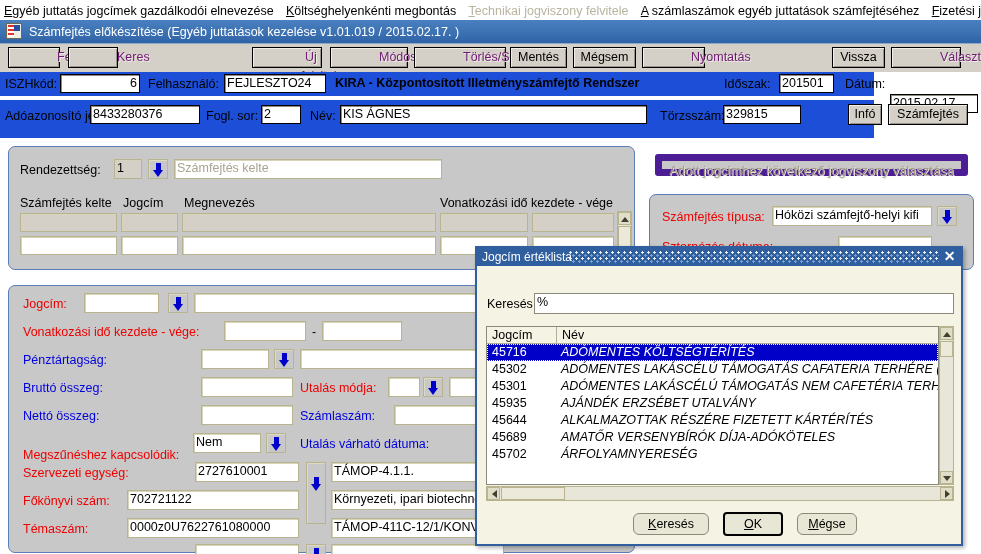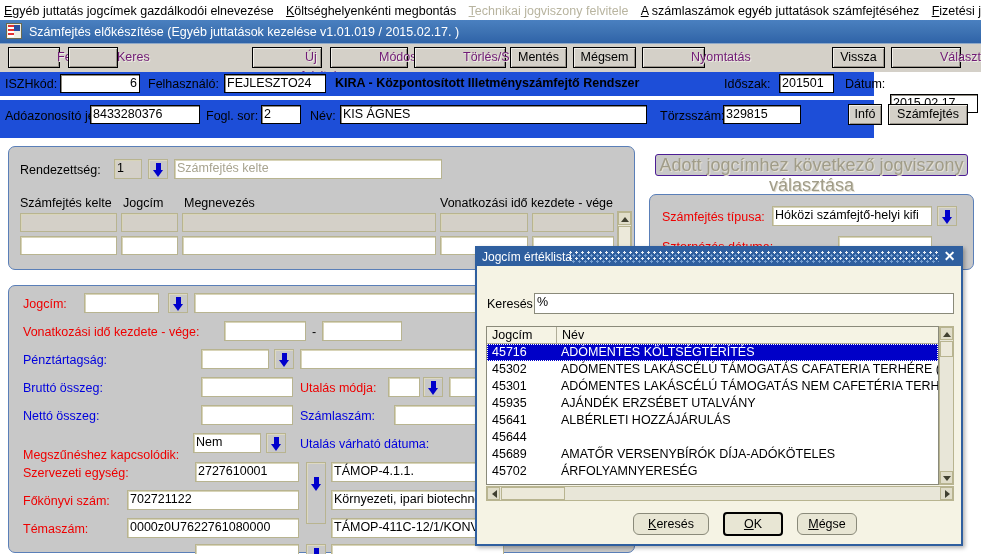--- a/index.html
+++ b/index.html
@@ -112,22 +112,22 @@
   .arrowbtn::before {
     content:""; position:absolute; left:50%; top:10px; margin-left:-5px;
     width:0; height:0; border-left:5px solid transparent; border-right:5px solid transparent;
     border-top:7px solid #0000cc;
   }
   .arrowtall { height:42px; }
   .arrowtall::after { top:14px; }
   .arrowtall::before { top:21px; }
 
   .grayband {
-    position:absolute; background:#c8c8c8; border:1px solid #4c1d95;
-    border-radius:3px; font-size:18px; color:#a09c88; line-height:20px;
+    position:absolute; background:#c8c8c8; border:7px solid #4c1d95;
+    border-radius:3px; font-size:13px; color:#a09c88; line-height:20px;
     text-align:center; text-shadow:1px 1px 0 #e4e0d4;
   }
 
   
   .vsb { position:absolute; width:15px; background:#e8e6d8; border:1px solid #b8b490; }
   .vsb .up, .vsb .dn {
     position:absolute; left:0; width:13px; height:13px; background:#e0ddc9;
     border:1px solid #b8b490;
   }
   .vsb .up { top:0; } .vsb .dn { bottom:0; }
@@ -174,21 +174,21 @@
     border-bottom:1px solid #b0ad98;
   }
   .lb-head .hcell {
     position:absolute; top:0; font-size:12.5px; line-height:17px; color:#000;
     padding-left:5px; height:17px;
   }
   .lb-head .hsep { position:absolute; top:0; width:1px; height:17px; background:#b0ad98; }
   .lb-rows { position:absolute; left:0; top:17px; right:0; bottom:0; overflow:hidden; }
   .lb-row { position:relative; height:17px; white-space:nowrap; }
   .lb-row .c1 { position:absolute; left:5px; top:0; font-size:12.5px; line-height:17px; color:#000; }
-  .lb-row .c2 { position:absolute; left:74px; top:0; font-size:12.5px; line-height:17px; color:#000; }
+  .lb-row .c2 { position:absolute; left:74px; top:0; font-size:12.5px; line-height:17px; color:#000;font-style:italic; }
   .lb-row.sel { background:#0000c8; }
   .lb-row.sel .c1, .lb-row.sel .c2 { color:#fff; }
   .lb-row.sel::after {
     content:""; position:absolute; left:0; top:0; right:0; bottom:0;
     border:1px dotted #ffffff; pointer-events:none;
   }
 
   .hsb { position:absolute; height:15px; background:#e8e6d8; border:1px solid #b8b490; }
   .hsb .lf, .hsb .rt { position:absolute; top:0; width:13px; height:13px; background:#e0ddc9; border:1px solid #b8b490; }
   .hsb .lf { left:0; } .hsb .rt { right:0; }
@@ -387,25 +387,22 @@
         </div>
         <div class="lb-row">
           <span class="c1">45301</span>
           <span class="c2">ADÓMENTES LAKÁSCÉLÚ TÁMOGATÁS NEM CAFETÉRIA TERHÉRE</span>
         </div>
         <div class="lb-row">
           <span class="c1">45935</span>
           <span class="c2">AJÁNDÉK ERZSÉBET UTALVÁNY</span>
         </div>
         <div class="lb-row">
-          <span class="c1">45641</span>
-          <span class="c2">ALBÉRLETI HOZZÁJÁRULÁS</span>
-        </div>
-        <div class="lb-row">
           <span class="c1">45644</span>
+          <span class="c2">ALKALMAZOTTAK RÉSZÉRE FIZETETT KÁRTÉRÍTÉS</span>
         </div>
         <div class="lb-row">
           <span class="c1">45689</span>
           <span class="c2">AMATŐR VERSENYBÍRÓK DÍJA-ADÓKÖTELES</span>
         </div>
         <div class="lb-row">
           <span class="c1">45702</span>
           <span class="c2">ÁRFOLYAMNYERESÉG</span>
         </div>
       </div>

